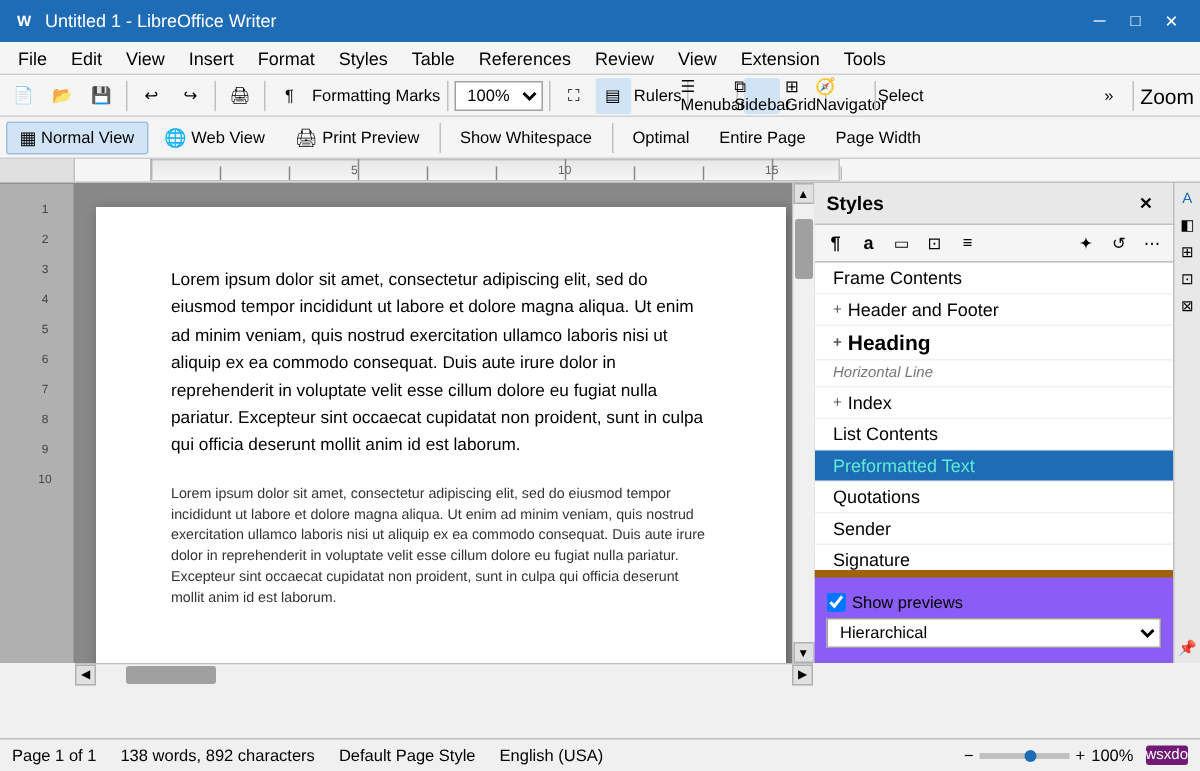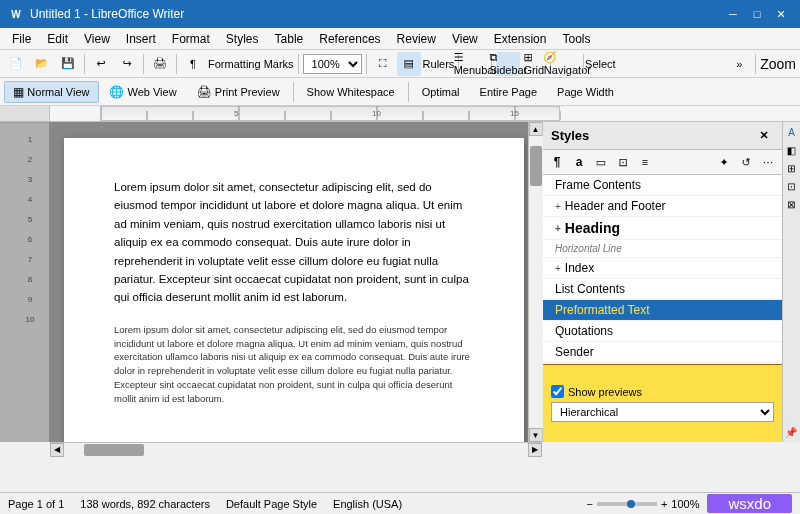--- a/index.html
+++ b/index.html
@@ -166,32 +166,32 @@
     }
     .style-item {
       padding: 3px 12px;
       font-size: 12px;
       cursor: pointer;
       border-bottom: 1px solid #f0f0f0;
       display: flex;
       align-items: center;
       text-align: right;
     }
-    .style-item.selected { background: #1e6cb5; color: #fde047; }
+    .style-item.selected { background: #1e6cb5; color: #5eead4; }
     .style-item.has-expand::before {
       content: '+';
       margin-right: 4px;
       font-size: 10px;
       color: #555;
     }
     .style-item.indent { font-style: italic; font-size: 10px; color: #777; }
     .sidebar-footer {
-      border-top: 1px solid #a16207;
-      background: #fde047;
-      padding: 20px 8px;
+      border-top: 5px solid #a16207;
+      background: #8b5cf6;
+      padding: 10px 8px;
     }
     .show-previews-row {
       display: flex; align-items: center; gap: 4px; font-size: 11px; margin-bottom: 4px;
     }
     .sidebar-combo {
       width: 100%; height: 20px; font-size: 11px; border: 1px solid #a0a0a0; background: white; padding: 0 4px;
     }
 
     
     .status-bar {
@@ -280,24 +280,24 @@
       padding: 2px 0;
       gap: 2px;
     }
     .right-icon-btn {
       width: 16px; height: 16px;
       display: flex; align-items: center; justify-content: center;
       font-size: 10px; cursor: pointer;
     }
 
     .wsxdo-badge {
-      background: #8b5cf6;
+      background: #701a75;
       color: white;
-      font-size: 15px;
-      padding: 1px 21px;
+      font-size: 10px;
+      padding: 1px 0;
       border-radius: 2px;
     }
 
     .title-icon { width: 16px; height: 16px; background: #1e6cb5; display: flex; align-items: center; justify-content: center; }
   </style>
 </head>
 <body>
 
 <div class="title-bar">
   <div class="title-bar-left">

